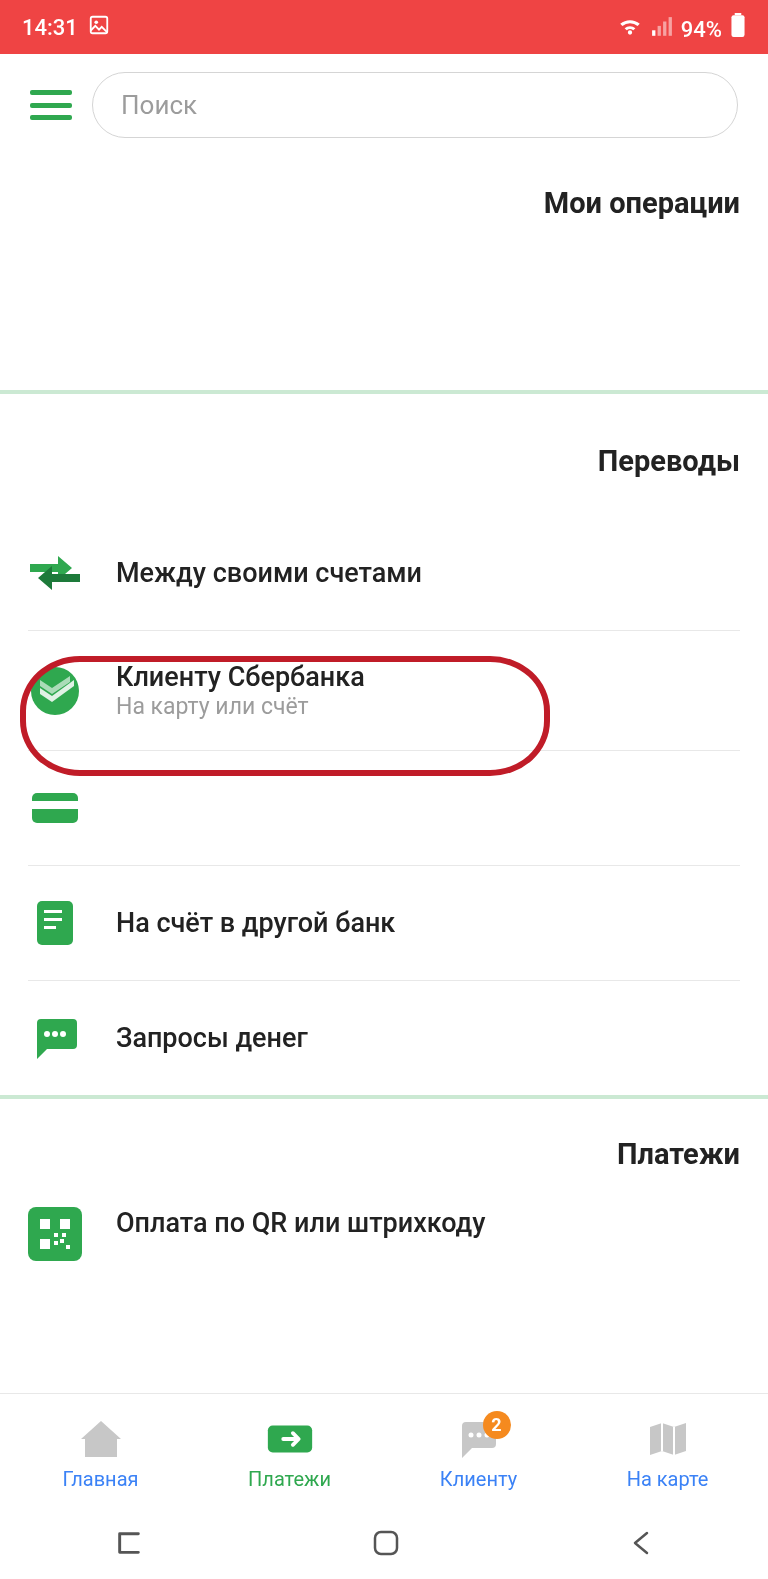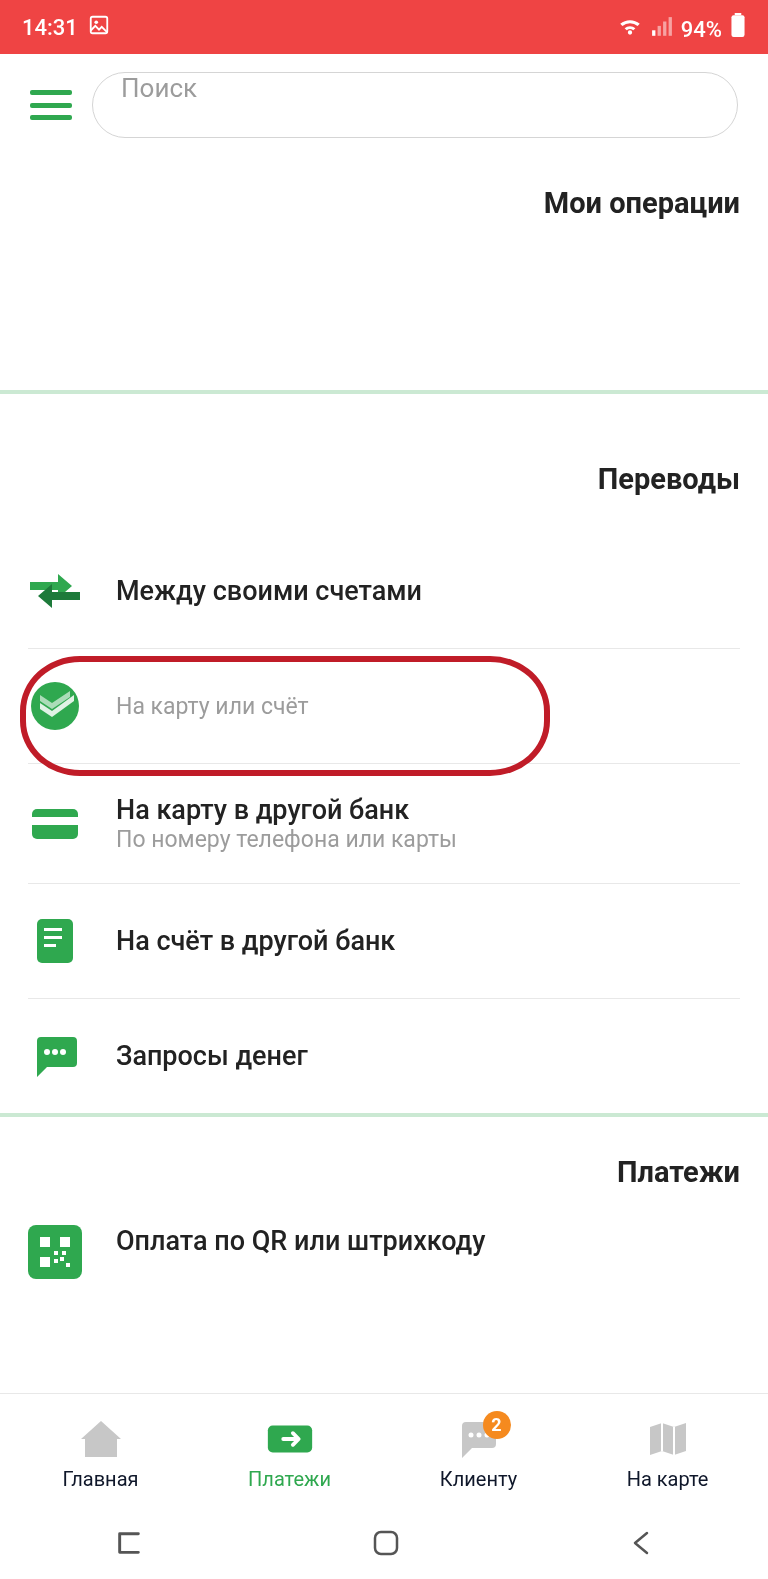--- a/index.html
+++ b/index.html
@@ -3,37 +3,37 @@
 <meta charset="utf-8">
 <style>
 * { margin:0; padding:0; box-sizing:border-box; }
 body { width:768px; height:1579px; font-family:-apple-system,Roboto,Arial,sans-serif; background:#fff; position:relative; overflow:hidden;}
 .status-bar { height:54px; background:#ef4444; color:#fff; display:flex; align-items:center; justify-content:space-between; padding:0 22px; font-size:22px; font-weight:500;}
 .status-left { display:flex; align-items:center; gap:10px;}
 .status-right { display:flex; align-items:flex-end; gap:8px;}
 .header-row { display:flex; align-items:center; gap:20px; padding:18px 30px 10px;}
 .menu-icon { width:42px; height:30px; display:flex; flex-direction:column; justify-content:space-between;}
 .menu-icon span { height:5px; background:#2fa84f; border-radius:2px;}
-.search-field { flex:1; height:66px; border:1.5px solid #d5d5d5; border-radius:33px; display:flex; padding:0 28px; font-size:26px; color:#9c9c9c;}
+.search-field { flex:1; height:66px; border:1.5px solid #d5d5d5; border-radius:33px; display:flex; align-items:center; padding:0 28px; font-size:26px; color:#9c9c9c;}
 .section-title { font-size:29px; font-weight:700; color:#222; padding:38px 28px 10px;text-align:right;}
 .thick-divider { height:4px; background:#2fa84f; opacity:.25; margin-top:160px;}
 .transfers { padding:0 28px;}
 .transfer-item { display:flex; align-items:center; gap:34px; padding:30px 0; border-bottom:1px solid #e8e8e8; position:relative;}
 .transfer-item:first-of-type{ border-top:none; margin-top:28px;}
 .transfer-item:last-of-type{ border-bottom:none;}
 .icon-box { width:54px; height:54px; display:flex; align-items:center; justify-content:center; flex-shrink:0;}
 .item-texts .title { font-size:27px; color:#222; font-weight:500;}
 .item-texts .subtitle { font-size:23px; color:#9c9c9c; margin-top:0;}
 .section-divider { height:4px; background:#2fa84f; opacity:.25;}
 .payments-section{ padding:0 28px;}
 .pay-item{ display:flex; align-items:flex-start; gap:34px; padding:26px 0;}
 .bottom-nav{ position:absolute; bottom:66px; left:0; right:0; height:120px; background:#fff; border-top:1px solid #e8e8e8; display:flex; justify-content:space-around; align-items:center; padding:0 6px;}
 .nav-item{ display:flex; flex-direction:column; align-items:center; gap:6px; width:20%;}
 .nav-item .nav-icon{ width:52px; height:44px; display:flex; align-items:center; justify-content:center; position:relative;}
-.nav-label{ font-size:20px; color:#0f172a;}
+.nav-label{ font-size:20px; color:#3b82f6;}
 .nav-item.active .nav-label{ color:#2fa84f;}
 .badge{ position:absolute; top:-6px; right:-6px; width:28px; height:28px; border-radius:50%; background:#f58a1f; color:#fff; font-size:18px; font-weight:700; display:flex; align-items:center; justify-content:center;}
 .android-nav{ position:absolute; bottom:0; left:0; right:0; height:66px; display:flex; justify-content:space-around; align-items:center; background:#fff;}
 .android-nav div{ color:#444; font-size:28px;}
 .red-circle{ position:absolute; left:20px; top:656px; width:530px; height:120px; border:6px solid #c01c28; border-radius:60px/55px; pointer-events:none;}
 .icon-arrows svg, .icon-box svg{ display:block;}
 .qr-box{ width:54px; height:54px; background:#2fa84f; border-radius:8px; display:flex; align-items:center; justify-content:center;}
 </style>
 </head>
 <body>
@@ -81,21 +81,21 @@
     </div>
   <div class="search-field">
     <span>Поиск</span>
   </div>
 </div>
 
 <div class="section-title">Мои операции</div>
 
 <div class="thick-divider"></div>
 
-<div class="section-title" style="padding-top:68px">Переводы</div>
+<div class="section-title" style="padding-top:50px">Переводы</div>
 
 <div class="transfers">
   <div class="transfer-item">
     <div class="icon-box">
       <svg width="54" height="38" viewBox="0 0 54 38">
           <path d="M2 10 L30 10 L30 2 L44 14 L30 26 L30 18 L2 18 Z" fill="#2fa84f"></path>
           <path d="M52 28 L24 28 L24 36 L10 24 L24 12 L24 20 L52 20 Z" fill="#1d7a3a"></path>
         </svg>
     </div>
     <div class="item-texts">
@@ -105,34 +105,31 @@
 
   <div class="transfer-item">
     <div class="icon-box">
       <svg width="50" height="50" viewBox="0 0 50 50">
           <circle cx="25" cy="25" r="24" fill="#2fa84f"></circle>
           <path d="M10 22 L22 30 L44 14 L44 20 L22 36 L10 28 Z" fill="#fff" opacity=".85"></path>
           <path d="M10 14 L22 22 L40 10 L40 16 L22 28 L10 20 Z" fill="#fff" opacity=".6"></path>
         </svg>
     </div>
     <div class="item-texts">
+      <div class="title">Клиенту Сбербанка</div>
       <div class="subtitle">На карту или счёт</div>
     </div>
   </div>
 
   <div class="transfer-item">
     <div class="icon-box">
       <svg width="50" height="38" viewBox="0 0 50 38">
           <rect x="2" y="4" width="46" height="30" rx="5" fill="#2fa84f"></rect>
           <rect x="2" y="12" width="46" height="8" fill="#fff"></rect>
         </svg>
-    </div>
-    <div class="item-texts">
-      <div class="title">На карту в другой банк</div>
-      <div class="subtitle">По номеру телефона или карты</div>
     </div>
   </div>
 
   <div class="transfer-item">
     <div class="icon-box">
       <svg width="42" height="50" viewBox="0 0 42 50">
           <rect x="3" y="3" width="36" height="44" rx="5" fill="#2fa84f"></rect>
           <rect x="10" y="12" width="18" height="3" fill="#fff"></rect>
           <rect x="10" y="20" width="18" height="3" fill="#fff"></rect>
           <rect x="10" y="28" width="12" height="3" fill="#fff"></rect>

